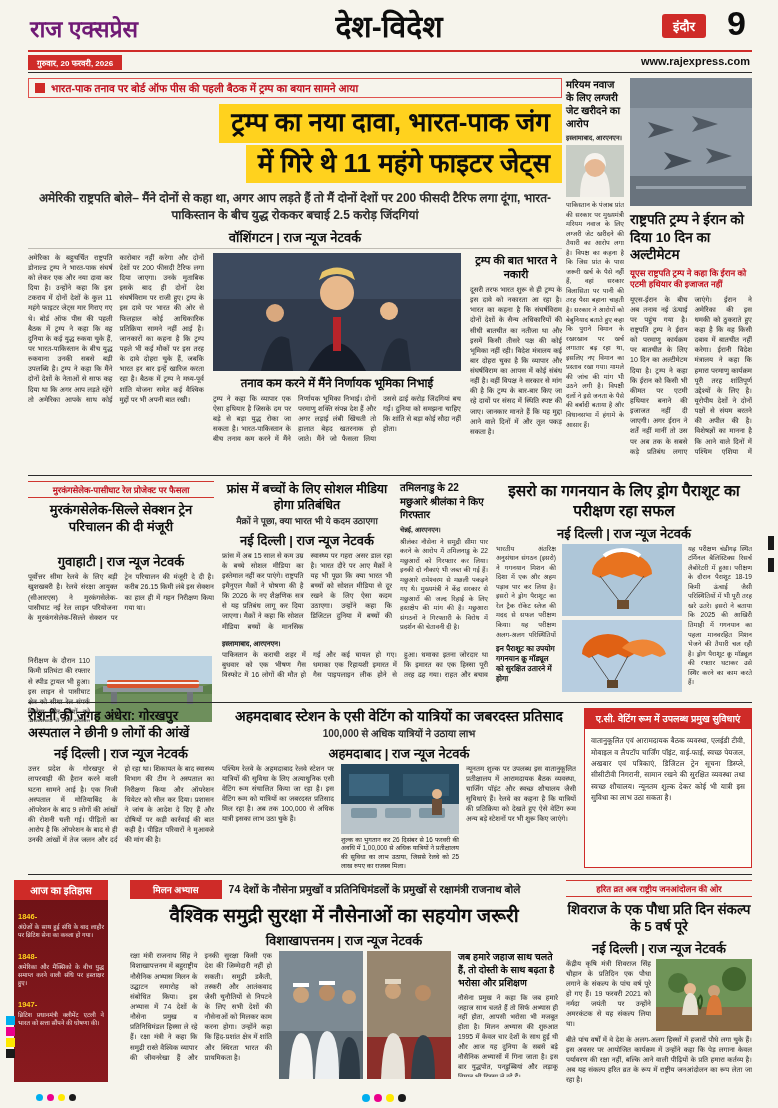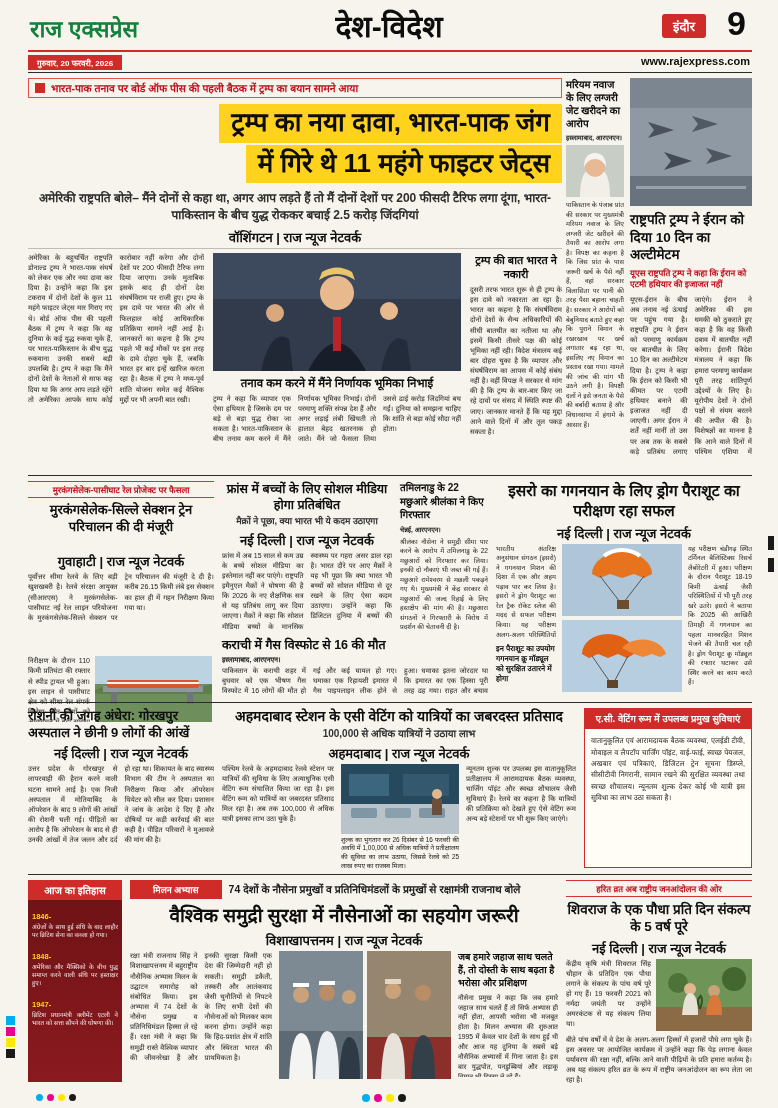--- a/index.html
+++ b/index.html
@@ -20,21 +20,21 @@
   .ylw{background:#ffd21e;display:inline-block;padding:2px 12px 4px;font-size:26px;font-weight:bold;line-height:1.25;color:#0d0d0d}
   .chip{background:#cf2b28;color:#fff;font-weight:bold;display:inline-block}
   .regsq{width:9px;height:9px;display:inline-block}
   .histyear{font-size:7.5px;font-weight:bold;color:#ffd21e}
   .histtxt{font-size:6.2px;line-height:1.35;color:#f4e9e7;text-align:justify}
 </style>
 </head>
 <body>
 
 <div class="abs" style="left:0;top:0;width:778px;height:76px">
-  <div class="abs" style="left:30px;top:12px;font-size:23px;font-weight:bold;color:#15803d">राज एक्सप्रेस</div>
+  <div class="abs" style="left:30px;top:12px;font-size:23px;font-weight:bold;color:#701a75">राज एक्सप्रेस</div>
   <div class="abs" style="left:0;top:5px;width:778px;text-align:center;font-size:30px;font-weight:bold;color:#0d0d0d">देश-विदेश</div>
   <div class="abs chip" style="right:72px;top:14px;font-size:13px;padding:3px 11px;border-radius:3px">इंदौर</div>
   <div class="abs" style="right:32px;top:4px;font-size:34px;font-weight:bold;color:#0d0d0d">9</div>
   <div class="abs redrule" style="left:28px;top:50px;width:724px;height:2px"></div>
   <div class="abs chip" style="left:28px;top:55px;font-size:8px;padding:2px 9px">गुरुवार, 20 फरवरी, 2026</div>
   <div class="abs" style="right:28px;top:55px;font-size:11px;font-weight:bold;color:#101010">www.rajexpress.com</div>
   <div class="abs rule" style="left:28px;top:72px;width:724px"></div>
 </div>
 
 <div class="abs" style="left:28px;top:78px;width:534px;height:394px">
@@ -141,21 +141,20 @@
   <div class="bt c2" style="height:90px">फ्रांस में अब 15 साल से कम उम्र के बच्चे सोशल मीडिया का इस्तेमाल नहीं कर पाएंगे। राष्ट्रपति इमैनुएल मैक्रों ने घोषणा की है कि 2026 के नए शैक्षणिक सत्र से यह प्रतिबंध लागू कर दिया जाएगा। मैक्रों ने कहा कि सोशल मीडिया बच्चों के मानसिक स्वास्थ्य पर गहरा असर डाल रहा है। भारत दौरे पर आए मैक्रों ने यह भी पूछा कि क्या भारत भी बच्चों को सोशल मीडिया से दूर रखने के लिए ऐसा कदम उठाएगा। उन्होंने कहा कि डिजिटल दुनिया में बच्चों की सुरक्षा सबसे बड़ी चुनौती बन गई है।</div>
 </div>
 
 <div class="abs" style="left:400px;top:481px;width:88px;height:152px">
   <div style="font-size:10px;font-weight:bold;line-height:1.35;color:#0e0e0e">तमिलनाडु के 22 मछुआरे श्रीलंका ने किए गिरफ्तार</div>
   <div style="font-size:6.5px;font-weight:bold;margin:3px 0">चेन्नई, आरएनएन।</div>
   <div class="bt" style="font-size:6.6px;height:108px">श्रीलंका नौसेना ने समुद्री सीमा पार करने के आरोप में तमिलनाडु के 22 मछुआरों को गिरफ्तार कर लिया। इनकी दो नौकाएं भी जब्त की गई हैं। मछुआरे रामेश्वरम से मछली पकड़ने गए थे। मुख्यमंत्री ने केंद्र सरकार से मछुआरों की जल्द रिहाई के लिए हस्तक्षेप की मांग की है। मछुआरा संगठनों ने गिरफ्तारी के विरोध में प्रदर्शन की चेतावनी दी है।</div>
 </div>
 
 <div class="abs" style="left:222px;top:637px;width:266px;height:60px">
-  <div class="hd" style="font-size:12.5px;text-align:left">कराची में गैस विस्फोट से 16 की मौत</div>
   <div style="font-size:6.8px;font-weight:bold;margin:2px 0">इस्लामाबाद, आरएनएन।</div>
   <div class="bt c3" style="height:36px">पाकिस्तान के कराची शहर में बुधवार को एक भीषण गैस विस्फोट में 16 लोगों की मौत हो गई और कई घायल हो गए। धमाका एक रिहायशी इमारत में गैस पाइपलाइन लीक होने से हुआ। धमाका इतना जोरदार था कि इमारत का एक हिस्सा पूरी तरह ढह गया। राहत और बचाव दल ने मलबे से कई लोगों को निकाला। घायलों को पास के अस्पताल में भर्ती कराया गया है, जिनमें कई की हालत गंभीर बताई जा रही है।</div>
 </div>
 
 <div class="abs" style="left:496px;top:481px;width:256px;height:216px">
   <div class="hd" style="font-size:15.5px">इसरो का गगनयान के लिए ड्रोग पैराशूट का परीक्षण रहा सफल</div>
   <div class="byl">नई दिल्ली | राज न्यूज नेटवर्क</div>
   <div style="display:grid;grid-template-columns:60px 120px 1fr;gap:6px;height:150px">
     <div>
       <div class="bt" style="font-size:6.6px;height:96px">भारतीय अंतरिक्ष अनुसंधान संगठन (इसरो) ने गगनयान मिशन की दिशा में एक और अहम पड़ाव पार कर लिया है। इसरो ने ड्रोग पैराशूट का रेल ट्रैक रॉकेट स्लेज की मदद से सफल परीक्षण किया। यह परीक्षण अलग-अलग परिस्थितियों में किया गया।</div>
@@ -219,21 +218,21 @@
   </div>
 </div>
 
 <div class="abs" style="left:584px;top:708px;width:168px;height:160px;border:1.5px solid #cf2b28;background:#fffdf6">
   <div style="background:#cf2b28;color:#fff;font-size:9.5px;font-weight:bold;text-align:center;padding:4px 6px;line-height:1.3">ए.सी. वेटिंग रूम में उपलब्ध प्रमुख सुविधाएं</div>
   <div class="bt" style="font-size:7.3px;line-height:1.55;padding:6px;height:118px">वातानुकूलित एवं आरामदायक बैठक व्यवस्था, एलईडी टीवी, मोबाइल व लैपटॉप चार्जिंग पॉइंट, वाई-फाई, स्वच्छ पेयजल, अखबार एवं पत्रिकाएं, डिजिटल ट्रेन सूचना डिस्प्ले, सीसीटीवी निगरानी, सामान रखने की सुरक्षित व्यवस्था तथा स्वच्छ शौचालय। न्यूनतम शुल्क देकर कोई भी यात्री इस सुविधा का लाभ उठा सकता है।</div>
 </div>
 
 <div class="abs rule" style="left:28px;top:874px;width:724px"></div>
 
-<div class="abs" style="left:28px;top:880px;width:94px;height:202px;background:linear-gradient(#6d1216,#8a1a1f);padding:4px">
+<div class="abs" style="left:14px;top:880px;width:94px;height:202px;background:linear-gradient(#6d1216,#8a1a1f);padding:4px">
   <div style="background:#cf2b28;color:#fff;font-size:10px;font-weight:bold;text-align:center;padding:3px 0;margin:-4px -4px 5px -4px">आज का इतिहास</div>
   <div style="margin-bottom:5px">
     <span class="histyear">1846-</span>
     <div class="histtxt">अंग्रेजों के साथ हुई संधि के बाद लाहौर पर ब्रिटिश सेना का कब्जा हो गया।</div>
   </div>
   <div style="margin-bottom:5px">
     <span class="histyear">1848-</span>
     <div class="histtxt">अमेरिका और मैक्सिको के बीच युद्ध समाप्त करने वाली संधि पर हस्ताक्षर हुए।</div>
   </div>
   <div>

